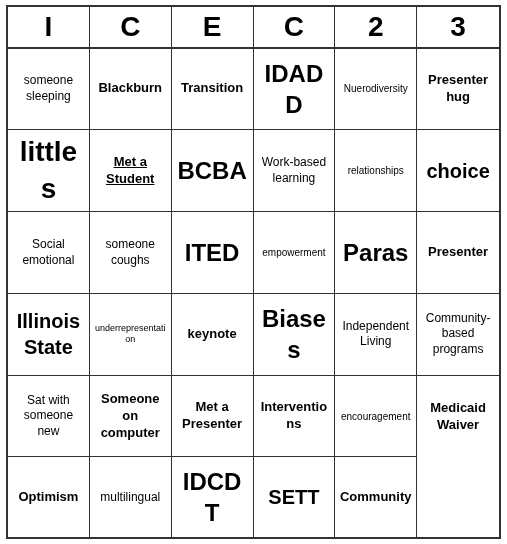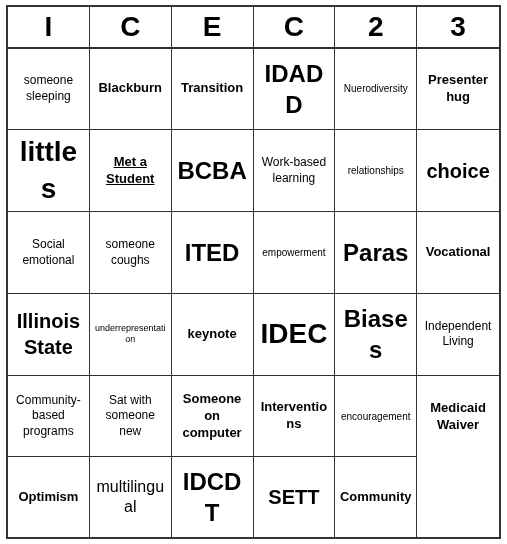--- a/index.html
+++ b/index.html
@@ -74,32 +74,32 @@
       <div class="cell" style="font-size: 13px; font-weight: bold; text-decoration: underline;">Met a Student</div>
       <div class="cell" style="font-size: 24px; font-weight: bold;">BCBA</div>
       <div class="cell" style="font-size: 12px;">Work-based learning</div>
       <div class="cell" style="font-size: 10px;">relationships</div>
       <div class="cell" style="font-size: 20px; font-weight: bold;">choice</div>
       <div class="cell" style="font-size: 12px;">Social emotional</div>
       <div class="cell" style="font-size: 12px;">someone coughs</div>
       <div class="cell" style="font-size: 24px; font-weight: bold;">ITED</div>
       <div class="cell" style="font-size: 10px;">empowerment</div>
       <div class="cell" style="font-size: 24px; font-weight: bold;">Paras</div>
-      <div class="cell" style="font-size: 13px; font-weight: bold;">Vocational</div>
+      <div class="cell" style="font-size: 13px; font-weight: bold;">Presenter</div>
       <div class="cell" style="font-size: 20px; font-weight: bold;">Illinois State</div>
       <div class="cell" style="font-size: 9px;">underrepresentation</div>
       <div class="cell" style="font-size: 13px; font-weight: bold;">keynote</div>
-      <div class="cell" style="font-size: 28px; font-weight: bold;">IDEC</div>
       <div class="cell" style="font-size: 24px; font-weight: bold;">Biases</div>
       <div class="cell" style="font-size: 12px;">Independent Living</div>
       <div class="cell" style="font-size: 12px;">Community-based programs</div>
       <div class="cell" style="font-size: 12px;">Sat with someone new</div>
       <div class="cell" style="font-size: 13px; font-weight: bold;">Someone on computer</div>
+      <div class="cell" style="font-size: 13px; font-weight: bold;">Met a Presenter</div>
       <div class="cell" style="font-size: 13px; font-weight: bold;">Interventions</div>
       <div class="cell" style="font-size: 10px;">encouragement</div>
       <div class="cell" style="font-size: 13px; font-weight: bold;">Medicaid Waiver</div>
       <div class="cell" style="font-size: 13px; font-weight: bold;">Optimism</div>
-      <div class="cell" style="font-size: 16px;">multilingual</div>
+      <div class="cell" style="font-size: 12px;">multilingual</div>
       <div class="cell" style="font-size: 24px; font-weight: bold;">IDCDT</div>
       <div class="cell" style="font-size: 20px; font-weight: bold;">SETT</div>
       <div class="cell" style="font-size: 13px; font-weight: bold;">Community</div>
     </div>
 </div>
 
 </body></html>

